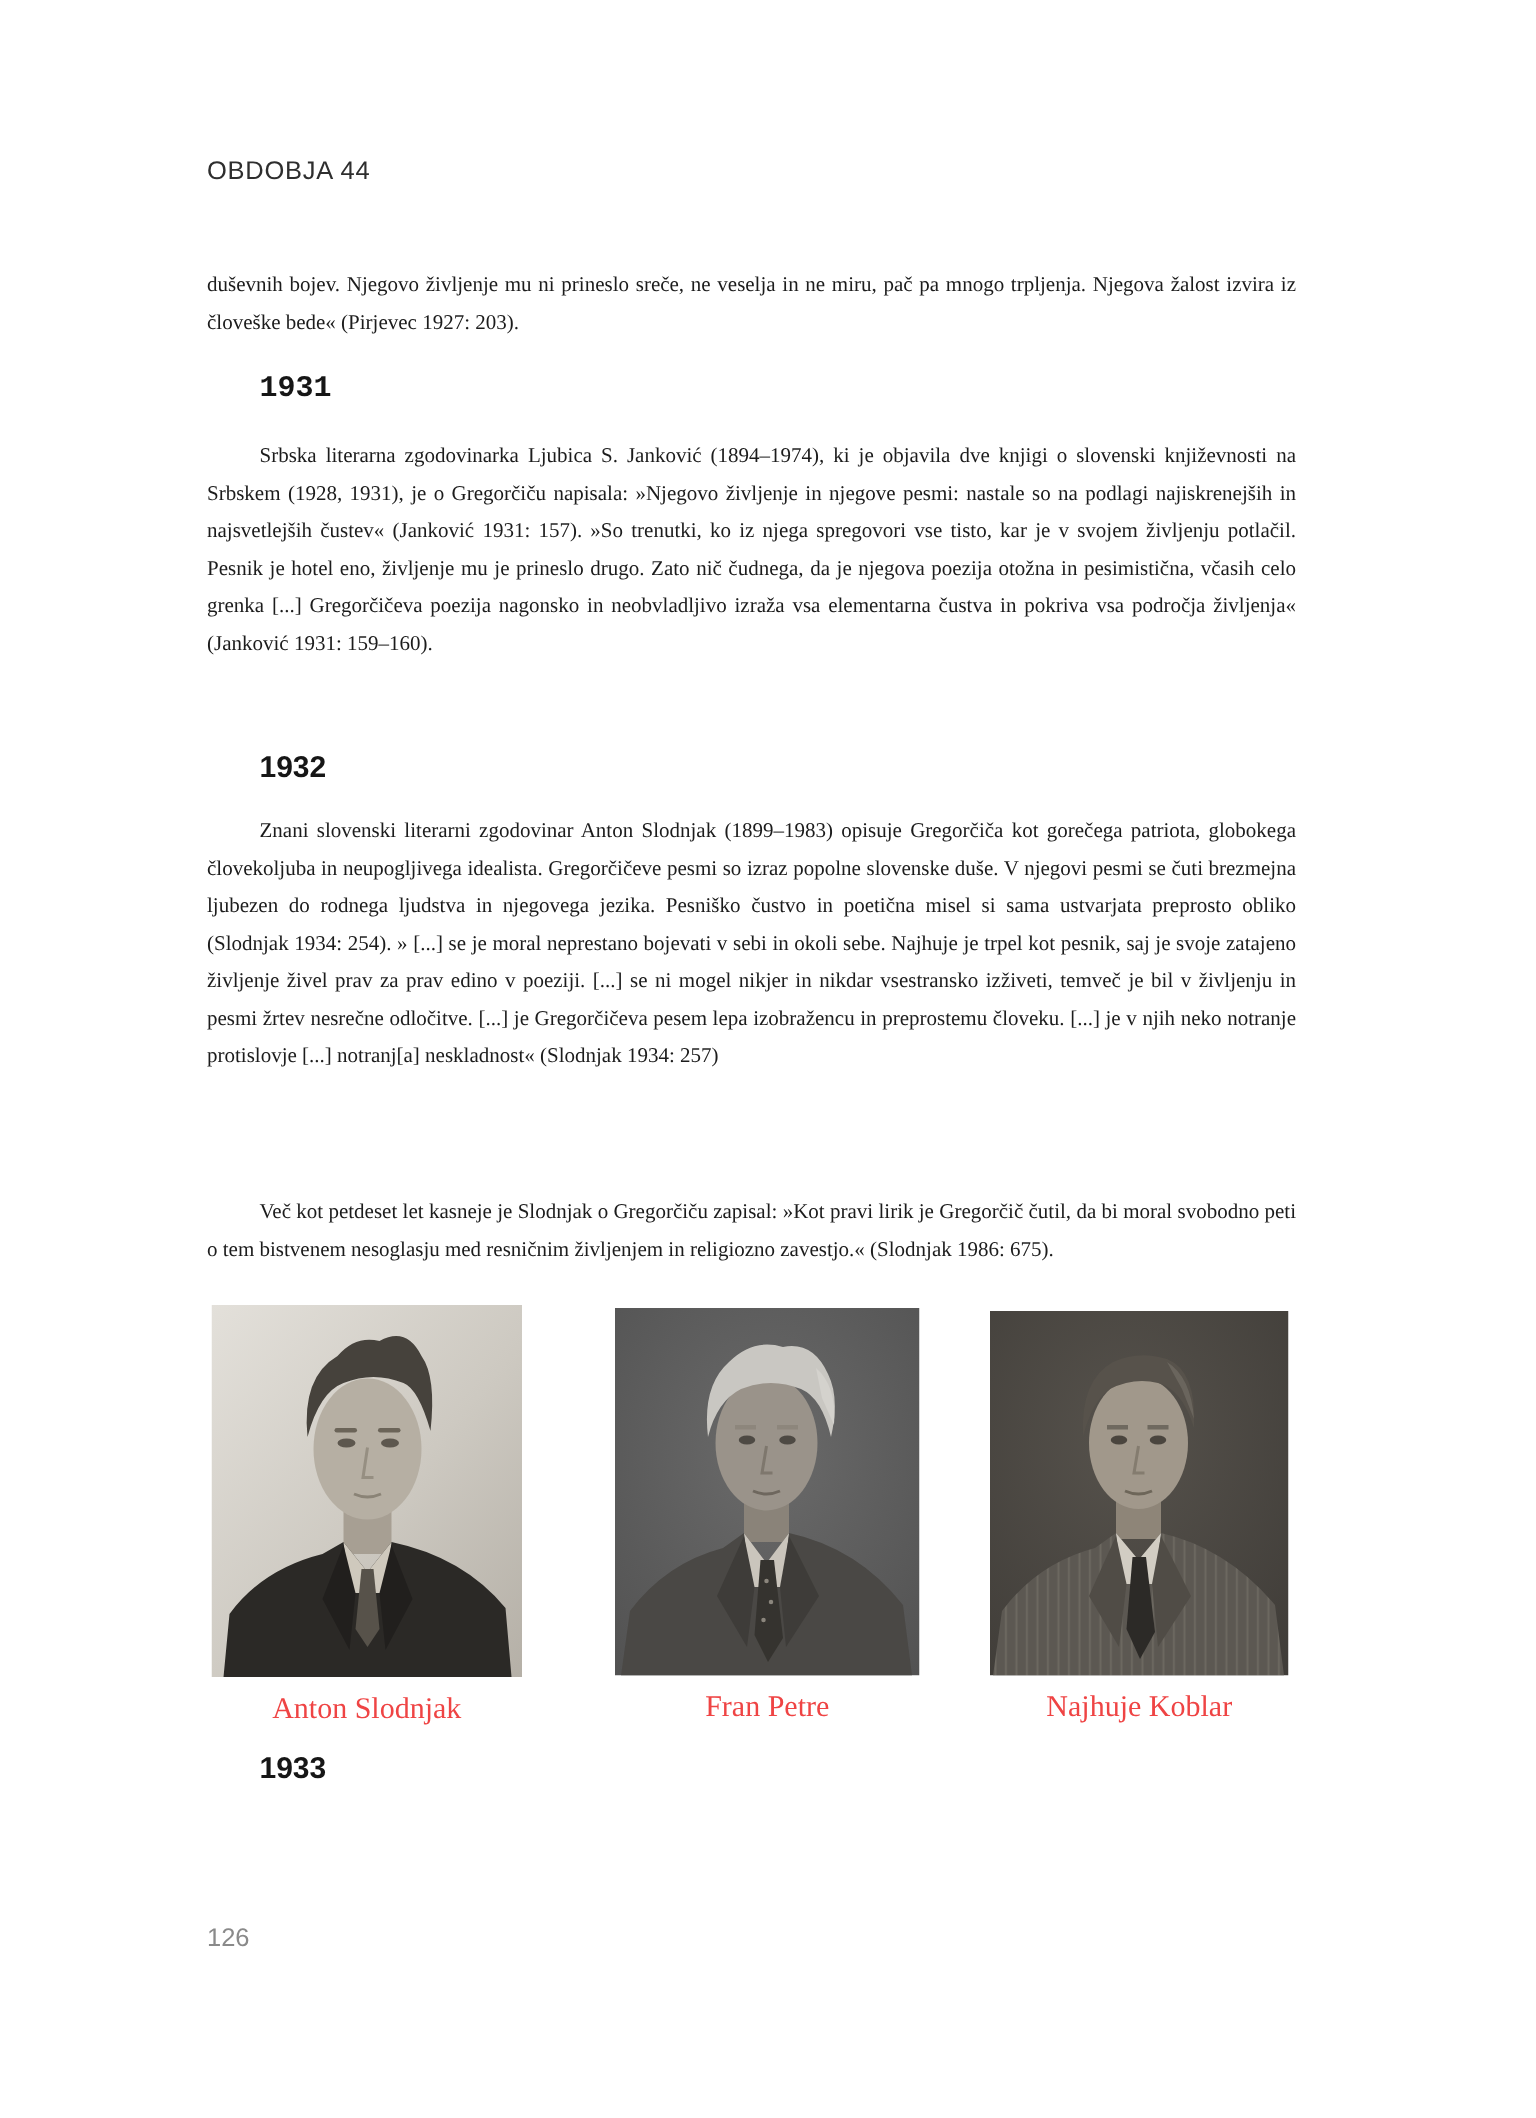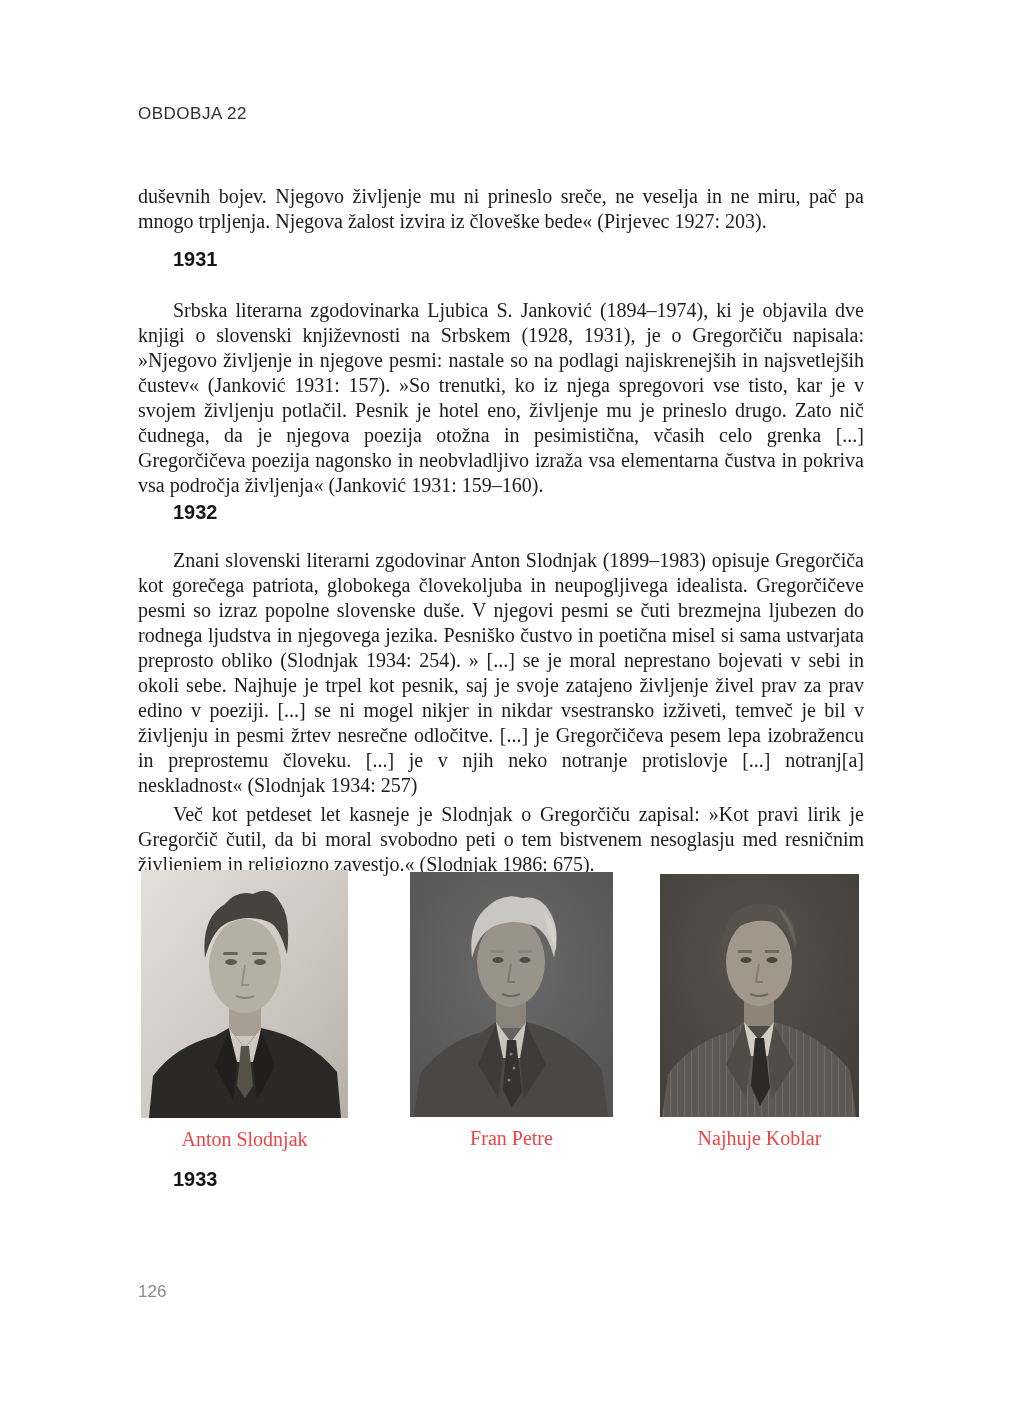--- a/index.html
+++ b/index.html
@@ -17,40 +17,40 @@
     left:138px; top:104px;
     font-family:"Liberation Sans","DejaVu Sans",sans-serif;
     font-size:17px;
     letter-spacing:0.5px;
     color:#2e2e2e;
   }
   .body-par{
     position:absolute;
     left:138px;
     width:726px;
-    font-size:20px;
+    font-size:14px;
     line-height:25px;
     text-align:justify;
     color:#1c1c1c;
   }
   .indent{text-indent:35px;}
   .intro{top:164px;}
   .p1931{top:278px;}
   .p1934a{top:528px;}
   .p1934b{top:782px;}
   .p1937{top:1198px;}
   .year-heading{
     position:absolute;
     left:173px;
     font-family:"Liberation Sans","DejaVu Sans",sans-serif;
     font-weight:bold;
     font-size:20px;
     color:#161616;
   }
-  .h1931{top:248px;}
+  .h1931{top:248px;font-family:Liberation Mono, monospace;}
   .h1934{top:501px;}
   .h1937{top:1168px;}
   .figure{
     position:absolute;
     text-align:center;
   }
   .fig1{left:141px; top:870px; width:207px;}
   .fig2{left:400px; top:872px; width:203px;}
   .fig3{left:660px; top:874px; width:199px;}
   .portrait{display:block;}
@@ -72,21 +72,21 @@
     font-size:17px;
     color:#8a8a8a;
   }
   .italic{font-style:italic;}
 </style>
 </head>
 <body>
 
 <div class="page">
 
-  <div class="doc-header">OBDOBJA 22</div>
+  <div class="doc-header">OBDOBJA 44</div>
 
   <p class="body-par intro">duševnih bojev. Njegovo življenje mu ni prineslo sreče, ne veselja in ne miru, pač pa mnogo trpljenja. Njegova žalost izvira iz človeške bede« (Pirjevec 1927: 203).</p>
 
   <div class="year-heading h1931">1931</div>
   <p class="body-par indent p1931">Srbska literarna zgodovinarka Ljubica S. Janković (1894–1974), ki je objavila dve knjigi o slovenski književnosti na Srbskem (1928, 1931), je o Gregorčiču napisala: »Njegovo življenje in njegove pesmi: nastale so na podlagi najiskrenejših in najsvetlejših čustev« (Janković 1931: 157). »So trenutki, ko iz njega spregovori vse tisto, kar je v svojem življenju potlačil. Pesnik je hotel eno, življenje mu je prineslo drugo. Zato nič čudnega, da je njegova poezija otožna in pesimistična, včasih celo grenka [...] Gregorčičeva poezija nagonsko in neobvladljivo izraža vsa elementarna čustva in pokriva vsa področja življenja« (Janković 1931: 159–160).</p>
 
   <div class="year-heading h1934">1932</div>
   <p class="body-par indent p1934a">Znani slovenski literarni zgodovinar Anton Slodnjak (1899–1983) opisuje Gregorčiča kot gorečega patriota, globokega človekoljuba in neupogljivega idealista. Gregorčičeve pesmi so izraz popolne slovenske duše. V njegovi pesmi se čuti brezmejna ljubezen do rodnega ljudstva in njegovega jezika. Pesniško čustvo in poetična misel si sama ustvarjata preprosto obliko (Slodnjak 1934: 254). » [...] se je moral neprestano bojevati v sebi in okoli sebe. Najhuje je trpel kot pesnik, saj je svoje zatajeno življenje živel prav za prav edino v poeziji. [...] se ni mogel nikjer in nikdar vsestransko izživeti, temveč je bil v življenju in pesmi žrtev nesrečne odločitve. [...] je Gregorčičeva pesem lepa izobražencu in preprostemu človeku. [...] je v njih neko notranje protislovje [...] notranj[a] neskladnost« (Slodnjak 1934: 257)</p>
   <p class="body-par indent p1934b">Več kot petdeset let kasneje je Slodnjak o Gregorčiču zapisal: »Kot pravi lirik je Gregorčič čutil, da bi moral svobodno peti o tem bistvenem nesoglasju med resničnim življenjem in religiozno zavestjo.« (Slodnjak 1986: 675).</p>
 

